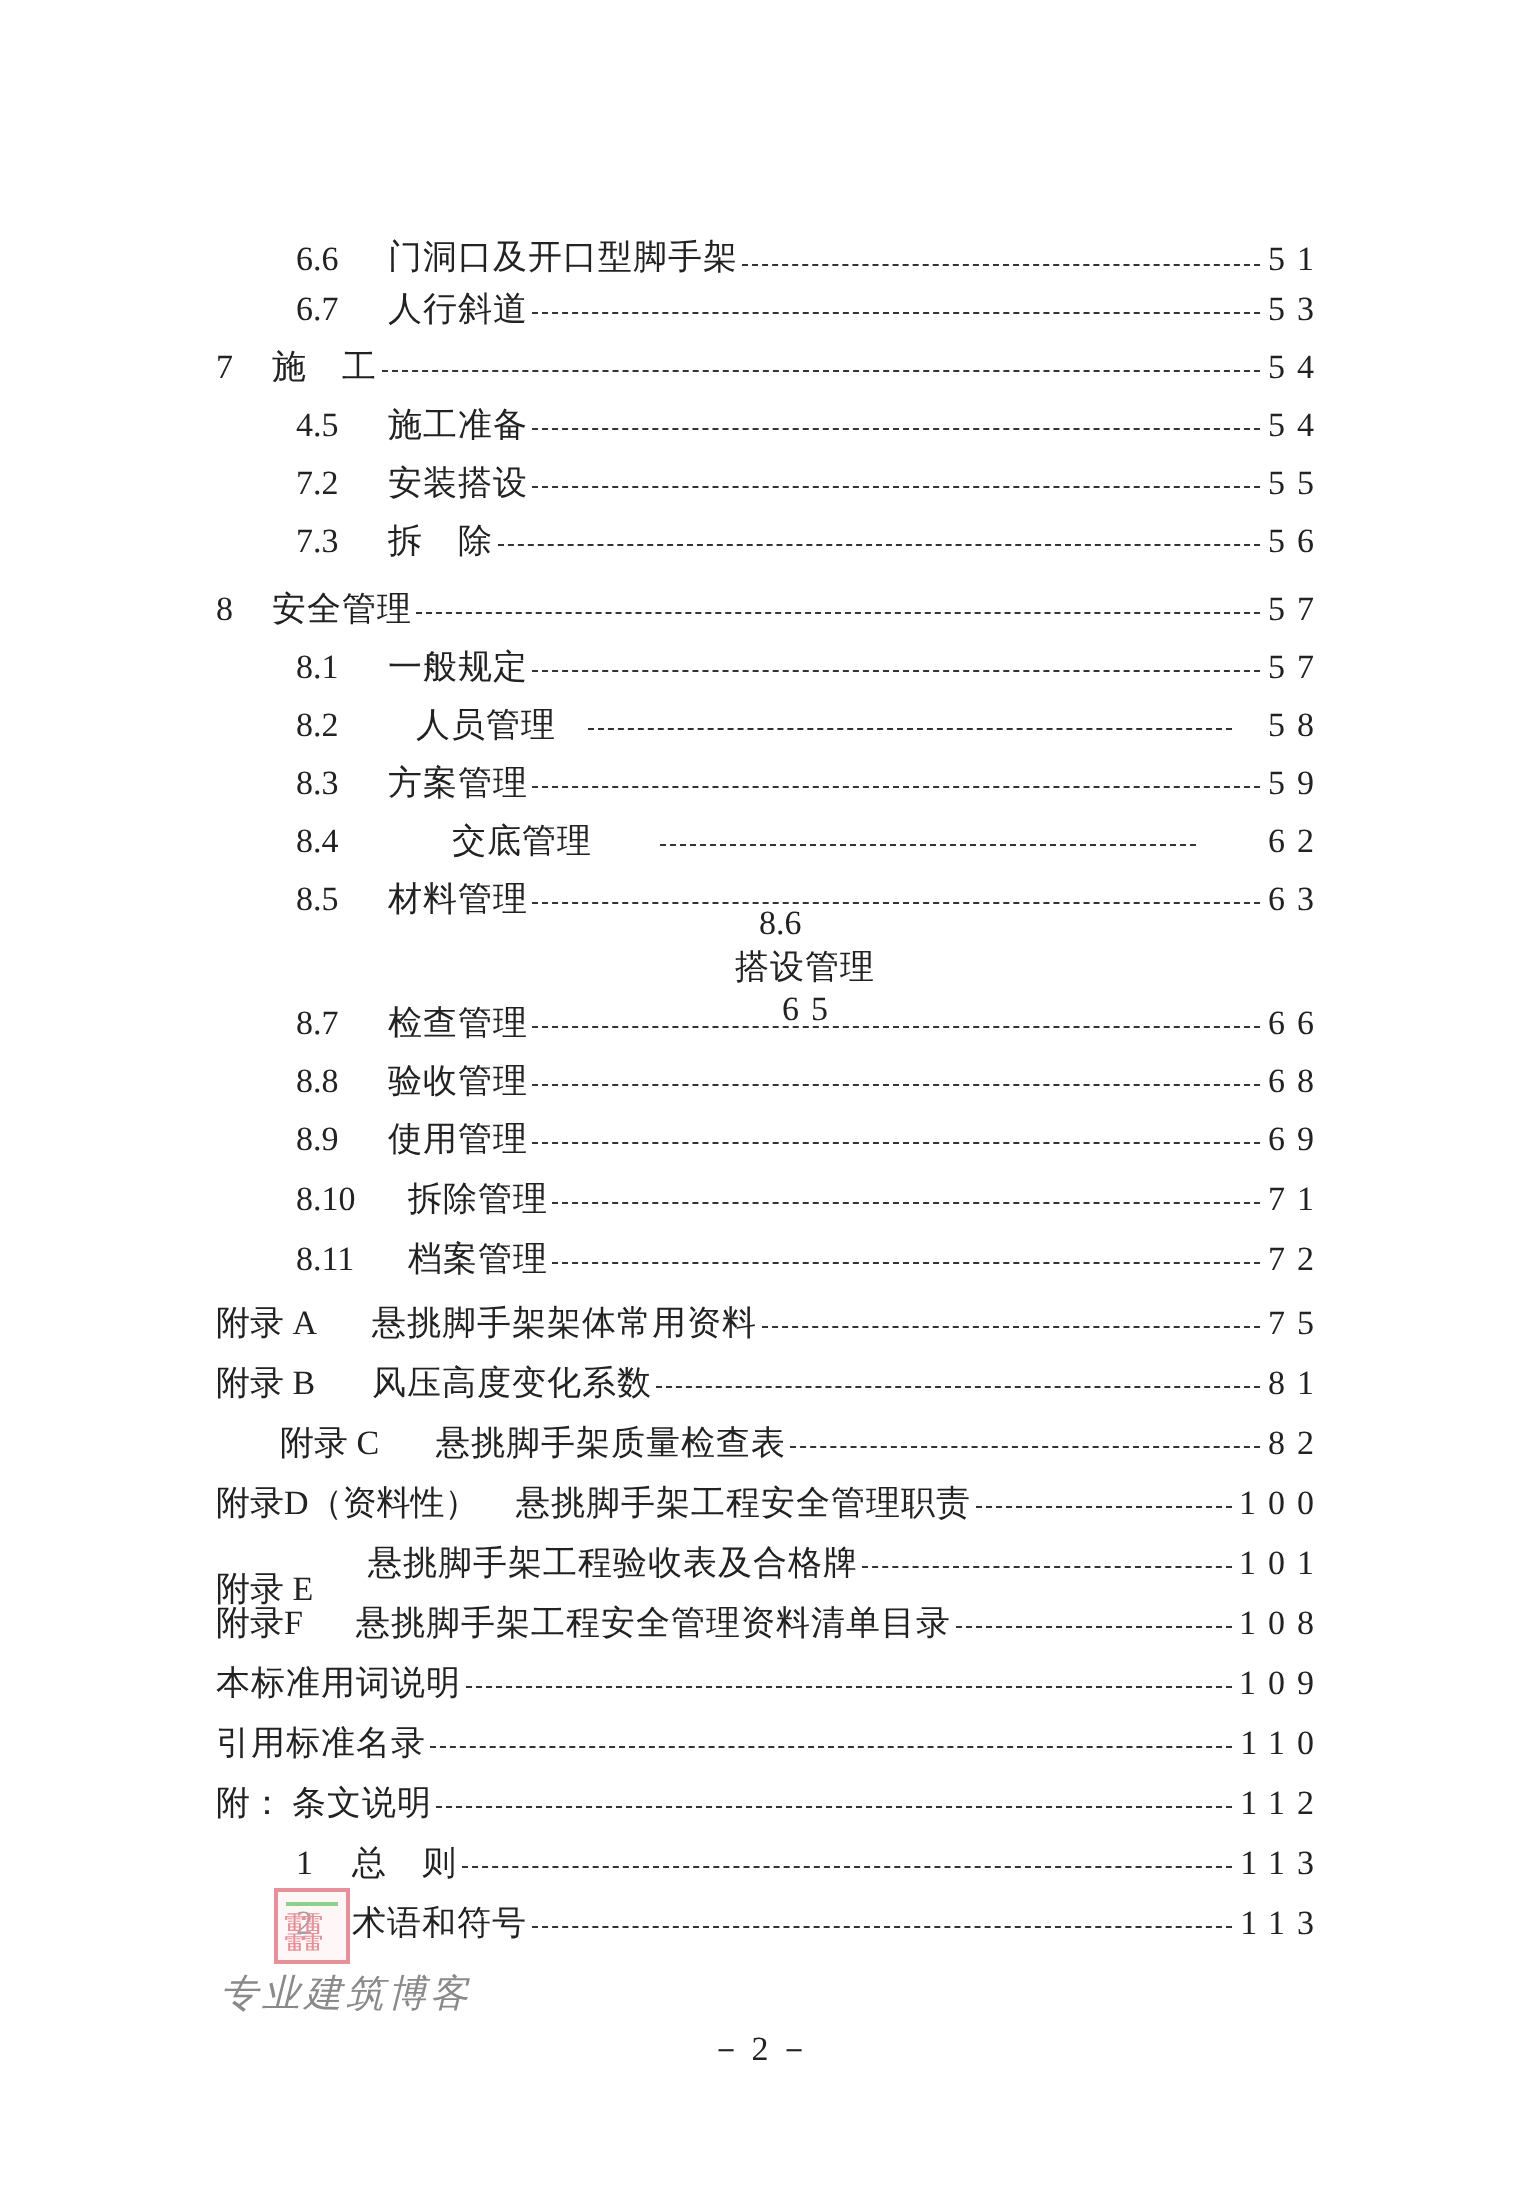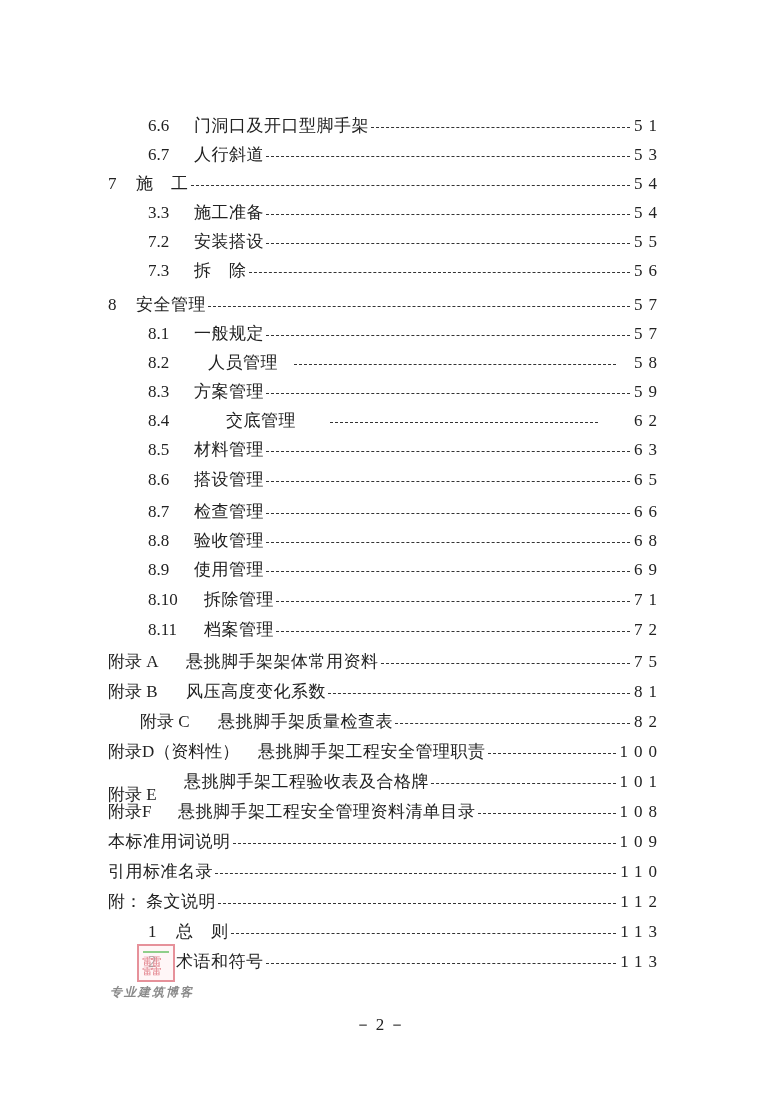--- a/index.html
+++ b/index.html
@@ -94,53 +94,52 @@
       top: 9px;
       font-size: 20px;
       line-height: 22px;
       color: #e6919a;
       font-family: "DejaVu Sans", sans-serif;
     }
     .watermark-text {
       position: absolute;
       left: 110px;
       top: 984px;
-      font-size: 12px;
+      font-size: 19px;
       color: #8a8a8a;
       font-style: italic;
       letter-spacing: 2px;
       font-family: "DejaVu Serif", serif;
-      font-weight: bold;
     }
   </style>
 </head>
 <body>
 
 <div class="toc">
 
-  <div class="row" style="top:0px;left:148px;">
+  <div class="row" style="top:0px;left:148px;align-items:flex-end;">
     <span class="num" style="width:46px;">6.6</span>
     <span class="title">门洞口及开口型脚手架</span>
     <span class="leader"></span>
     <span class="page">51</span>
   </div>
   <div class="row" style="top:29px;left:148px;justify-content:space-between;">
     <span class="num" style="width:46px;">6.7</span>
     <span class="title">人行斜道</span>
     <span class="leader"></span>
     <span class="page">53</span>
   </div>
   <div class="row" style="top:58px;left:108px;">
     <span class="num" style="width:28px;">7</span>
     <span class="title">施　工</span>
     <span class="leader"></span>
     <span class="page">54</span>
   </div>
   <div class="row" style="top:87px;left:148px;">
-    <span class="num" style="width:46px;">3.3</span>
+    <span class="num" style="width:46px;">4.5</span>
     <span class="title">施工准备</span>
     <span class="leader"></span>
     <span class="page">54</span>
   </div>
   <div class="row" style="top:116px;left:148px;justify-content:space-between;">
     <span class="num" style="width:46px;">7.2</span>
     <span class="title">安装搭设</span>
     <span class="leader"></span>
     <span class="page">55</span>
   </div>
@@ -179,21 +178,21 @@
     <span class="title">交底管理</span>
     <span class="leader"></span>
     <span class="page">62</span>
   </div>
   <div class="row" style="top:324px;left:148px;">
     <span class="num" style="width:46px;">8.5</span>
     <span class="title">材料管理</span>
     <span class="leader"></span>
     <span class="page">63</span>
   </div>
-  <div class="row" style="top:354px;left:148px;">
+  <div class="row" style="top:341px;left:148px;flex-direction:column;">
     <span class="num" style="width:46px;">8.6</span>
     <span class="title">搭设管理</span>
     <span class="leader"></span>
     <span class="page">65</span>
   </div>
   <div class="row" style="top:386px;left:148px;">
     <span class="num" style="width:46px;">8.7</span>
     <span class="title">检查管理</span>
     <span class="leader"></span>
     <span class="page">66</span>

